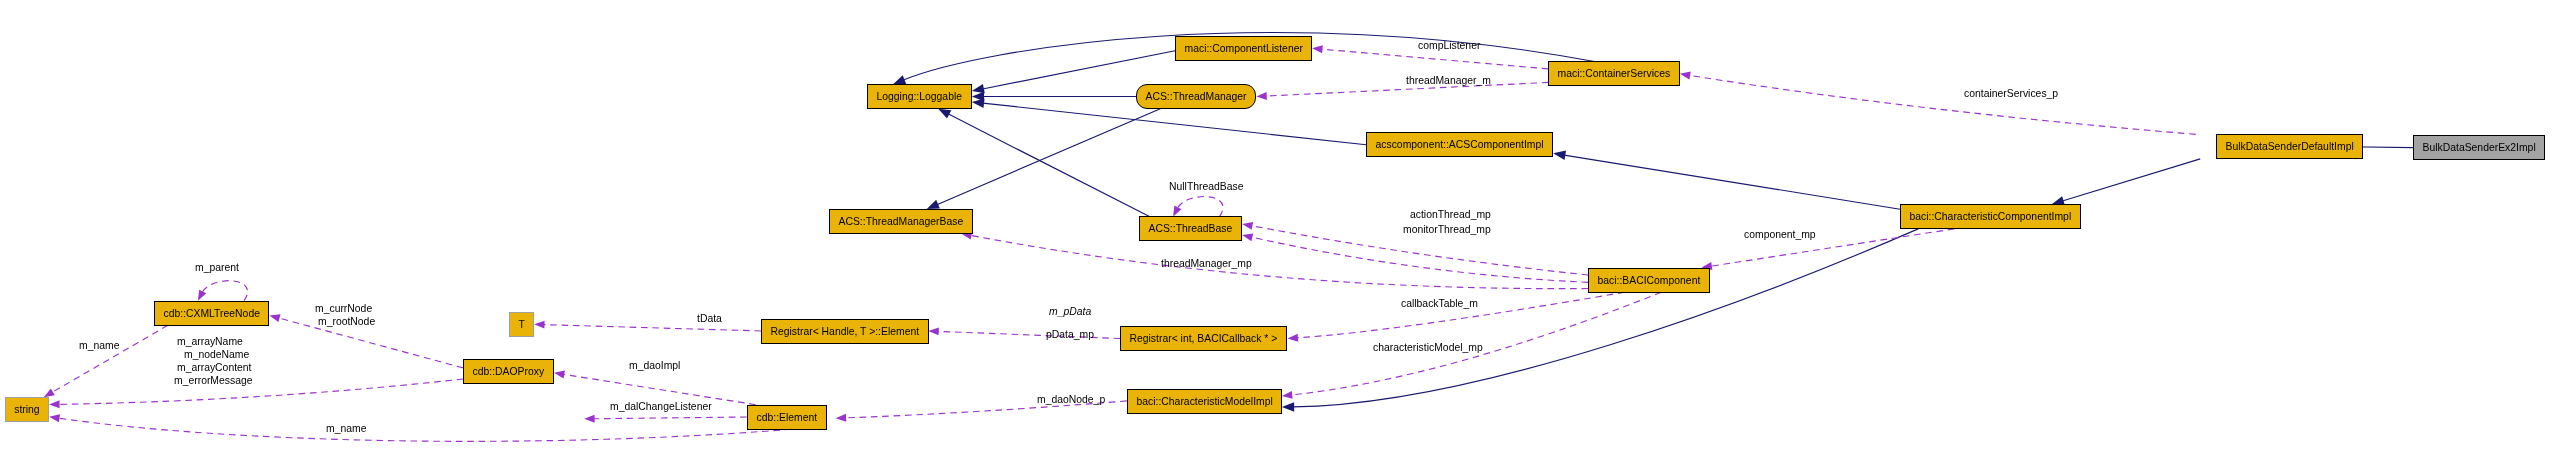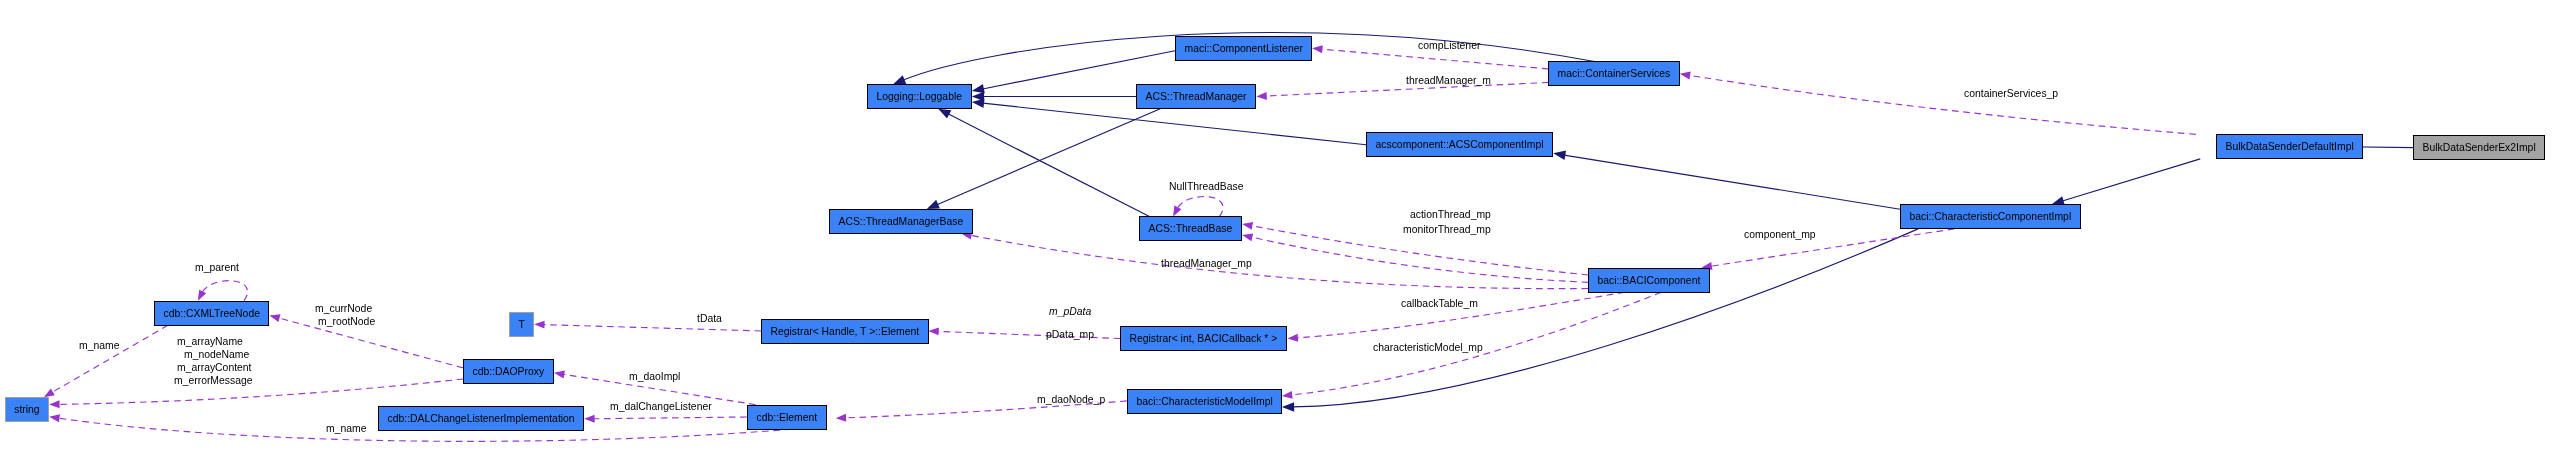--- a/index.html
+++ b/index.html
@@ -8,21 +8,21 @@
     width:2576px;height:453px;
     background:#ffffff;
     font-family:"Liberation Sans","DejaVu Sans",sans-serif;
     overflow:hidden;
   }
   #edge-layer{position:absolute;left:0;top:0;z-index:1;}
   .node{
     position:absolute;
     z-index:2;
     box-sizing:border-box;
-    background:#3b82f6;
+    background:#eab308;
     border:0.9px solid #000000;
     color:#000000;
     font-size:10.4px;
     line-height:15px;
     padding:3.8px 8.5px;
     white-space:nowrap;
     text-align:center;
   }
   .node.highlight{background:#bfbfbf;}
   .node.external{border-color:#a0a0a0;}
@@ -97,34 +97,33 @@
       <path d="M 790 441 L 627.8993307871692 442.8848915024748" fill="none" stroke="#9a32cd" stroke-width="1.2" stroke-dasharray="7,5"></path>
       <polygon points="618,443 628.950422522147,438.67238557789005 629.0480903382291,447.07181776094274" fill="#9a32cd"></polygon>
       <path d="M 1192 424 Q 1030 437, 893.8934833821439 441.9408530005112" fill="none" stroke="#9a32cd" stroke-width="1.2" stroke-dasharray="7,5"></path>
       <polygon points="884,442.3 894.8403939197707,437.70371240410293 895.1451247072158,446.0981831525887" fill="#9a32cd"></polygon>
       <path d="M 837 454 C 560 476, 240 468, 61.79798273025509 442.217580480122" fill="none" stroke="#9a32cd" stroke-width="1.2" stroke-dasharray="7,5"></path>
       <polygon points="52,440.8 63.48804525750692,438.21836947618897 62.28524969861551,446.53180936852664" fill="#9a32cd"></polygon>
     </svg>
 <div class="node" style="left: 1175px; top: 36px;">maci::ComponentListener</div>
     <div class="node" style="left: 1548px; top: 61px;">maci::ContainerServices</div>
     <div class="node" style="left: 867px; top: 84px;">Logging::Loggable</div>
-    <div class="node" style="left: 1136px; top: 84px;">ACS::ThreadManager</div>
+    <div class="node" style="left: 1136px; top: 84px; border-radius: 11px;">ACS::ThreadManager</div>
     <div class="node" style="left: 1366px; top: 132px;">acscomponent::ACSComponentImpl</div>
     <div class="node" style="left: 2188px; top: 134px; margin-left: 28px;">BulkDataSenderDefaultImpl</div>
     <div class="node highlight" style="left: 2413px; top: 135px; background: #a3a3a3;">BulkDataSenderEx2Impl</div>
     <div class="node" style="left: 829px; top: 209px;">ACS::ThreadManagerBase</div>
     <div class="node" style="left: 1139px; top: 216px;">ACS::ThreadBase</div>
     <div class="node" style="left: 1900px; top: 204px;">baci::CharacteristicComponentImpl</div>
     <div class="node" style="left: 1588px; top: 268px;">baci::BACIComponent</div>
     <div class="node" style="left: 154px; top: 301px;">cdb::CXMLTreeNode</div>
     <div class="node external" style="left: 509px; top: 312px;">T</div>
     <div class="node" style="left: 761px; top: 319px;">Registrar&lt; Handle, T &gt;::Element</div>
     <div class="node" style="left: 1120px; top: 326px;">Registrar&lt; int, BACICallback * &gt;</div>
     <div class="node" style="left: 463px; top: 359px;">cdb::DAOProxy</div>
-    <div class="node" style="left: 378px; top: 406px;">cdb::DALChangeListenerImplementation</div>
     <div class="node" style="left: 747px; top: 405px;">cdb::Element</div>
     <div class="node" style="left: 1127px; top: 389px;">baci::CharacteristicModelImpl</div>
     <div class="node external" style="left: 4.7px; top: 397px;">string</div>
     <div class="edge-label" style="left: 1418px; top: 40px;">compListener</div>
     <div class="edge-label" style="left: 1406px; top: 75px;">threadManager_m</div>
     <div class="edge-label" style="left: 1964px; top: 88px;">containerServices_p</div>
     <div class="edge-label" style="left: 1169px; top: 181px;">NullThreadBase</div>
     <div class="edge-label" style="left: 1410px; top: 209px;">actionThread_mp</div>
     <div class="edge-label" style="left: 1403px; top: 224px;">monitorThread_mp</div>
     <div class="edge-label" style="left: 1161px; top: 258px;">threadManager_mp</div>
@@ -135,18 +134,18 @@
     <div class="edge-label" style="left: 1046px; top: 329px;">pData_mp</div>
     <div class="edge-label" style="left: 697px; top: 313px;">tData</div>
     <div class="edge-label" style="left: 315px; top: 303px;">m_currNode</div>
     <div class="edge-label" style="left: 318px; top: 316px;">m_rootNode</div>
     <div class="edge-label" style="left: 195px; top: 262px;">m_parent</div>
     <div class="edge-label" style="left: 79px; top: 340px;">m_name</div>
     <div class="edge-label" style="left: 177px; top: 336px;">m_arrayName</div>
     <div class="edge-label" style="left: 184px; top: 349px;">m_nodeName</div>
     <div class="edge-label" style="left: 177px; top: 362px;">m_arrayContent</div>
     <div class="edge-label" style="left: 174px; top: 375px;">m_errorMessage</div>
-    <div class="edge-label" style="left: 629px; top: 371px;">m_daoImpl</div>
+    <div class="edge-label" style="left: 629px; top: 360px;">m_daoImpl</div>
     <div class="edge-label" style="left: 610px; top: 401px;">m_dalChangeListener</div>
     <div class="edge-label" style="left: 1037px; top: 394px;">m_daoNode_p</div>
     <div class="edge-label" style="left: 326px; top: 423px;">m_name</div>
   </div>
 
 
 </body></html>

